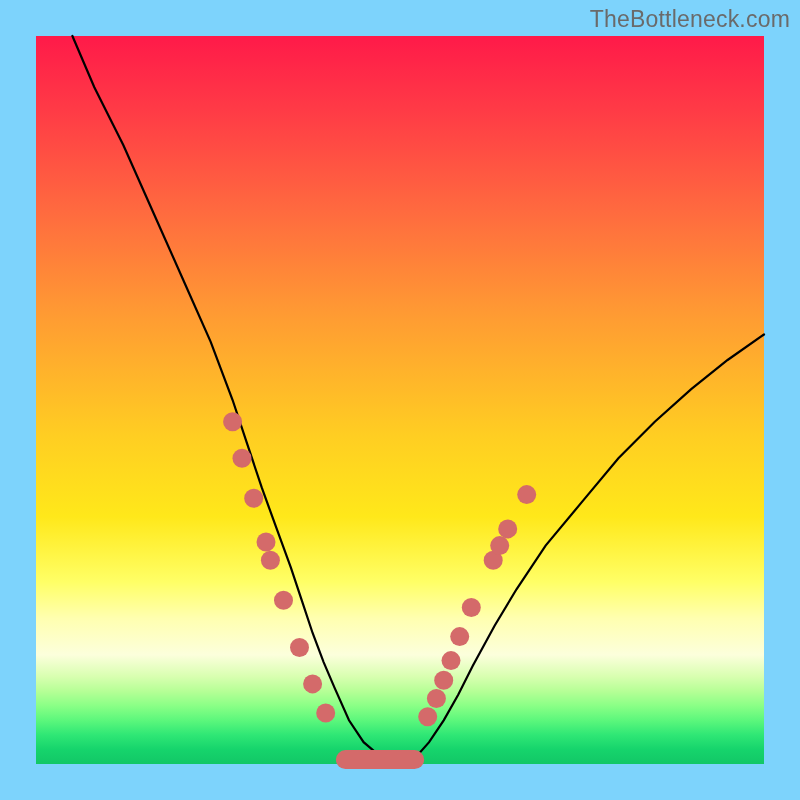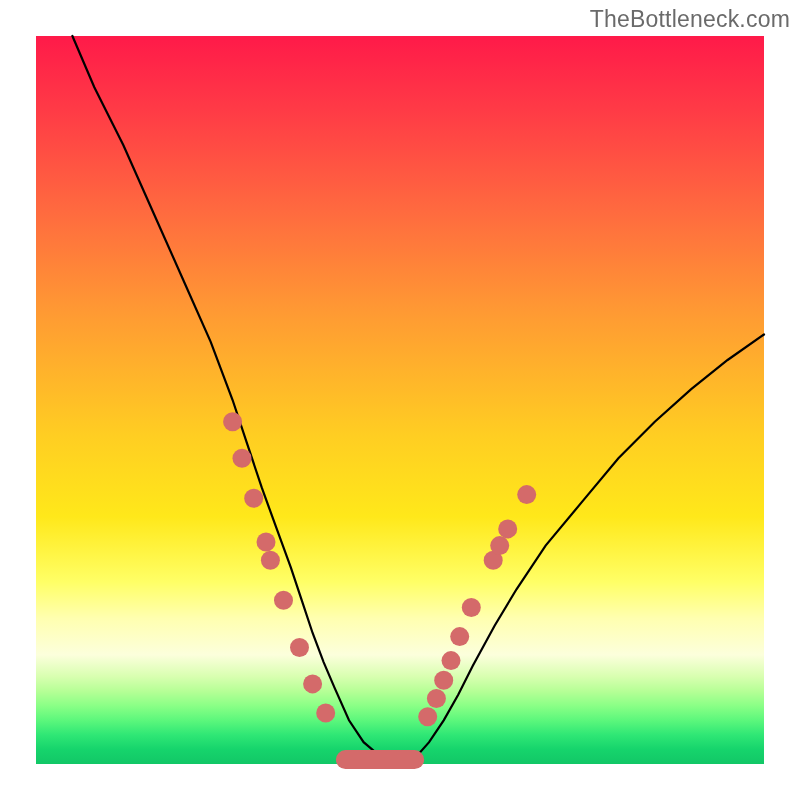--- a/index.html
+++ b/index.html
@@ -8,21 +8,21 @@
     width: 800px;
     height: 800px;
     background: #000;
     font-family: Arial, Helvetica, sans-serif;
     overflow: hidden;
   }
   .frame {
     position: relative;
     width: 800px;
     height: 800px;
-    background: #ffffff;
+    background: #7dd3fc;
   }
   .plot-area {
     position: absolute;
     left: 36px;
     top: 36px;
     width: 728px;
     height: 728px;
     background: linear-gradient(to bottom,
       #ff1a49 0%,
       #ff3a46 10%,

